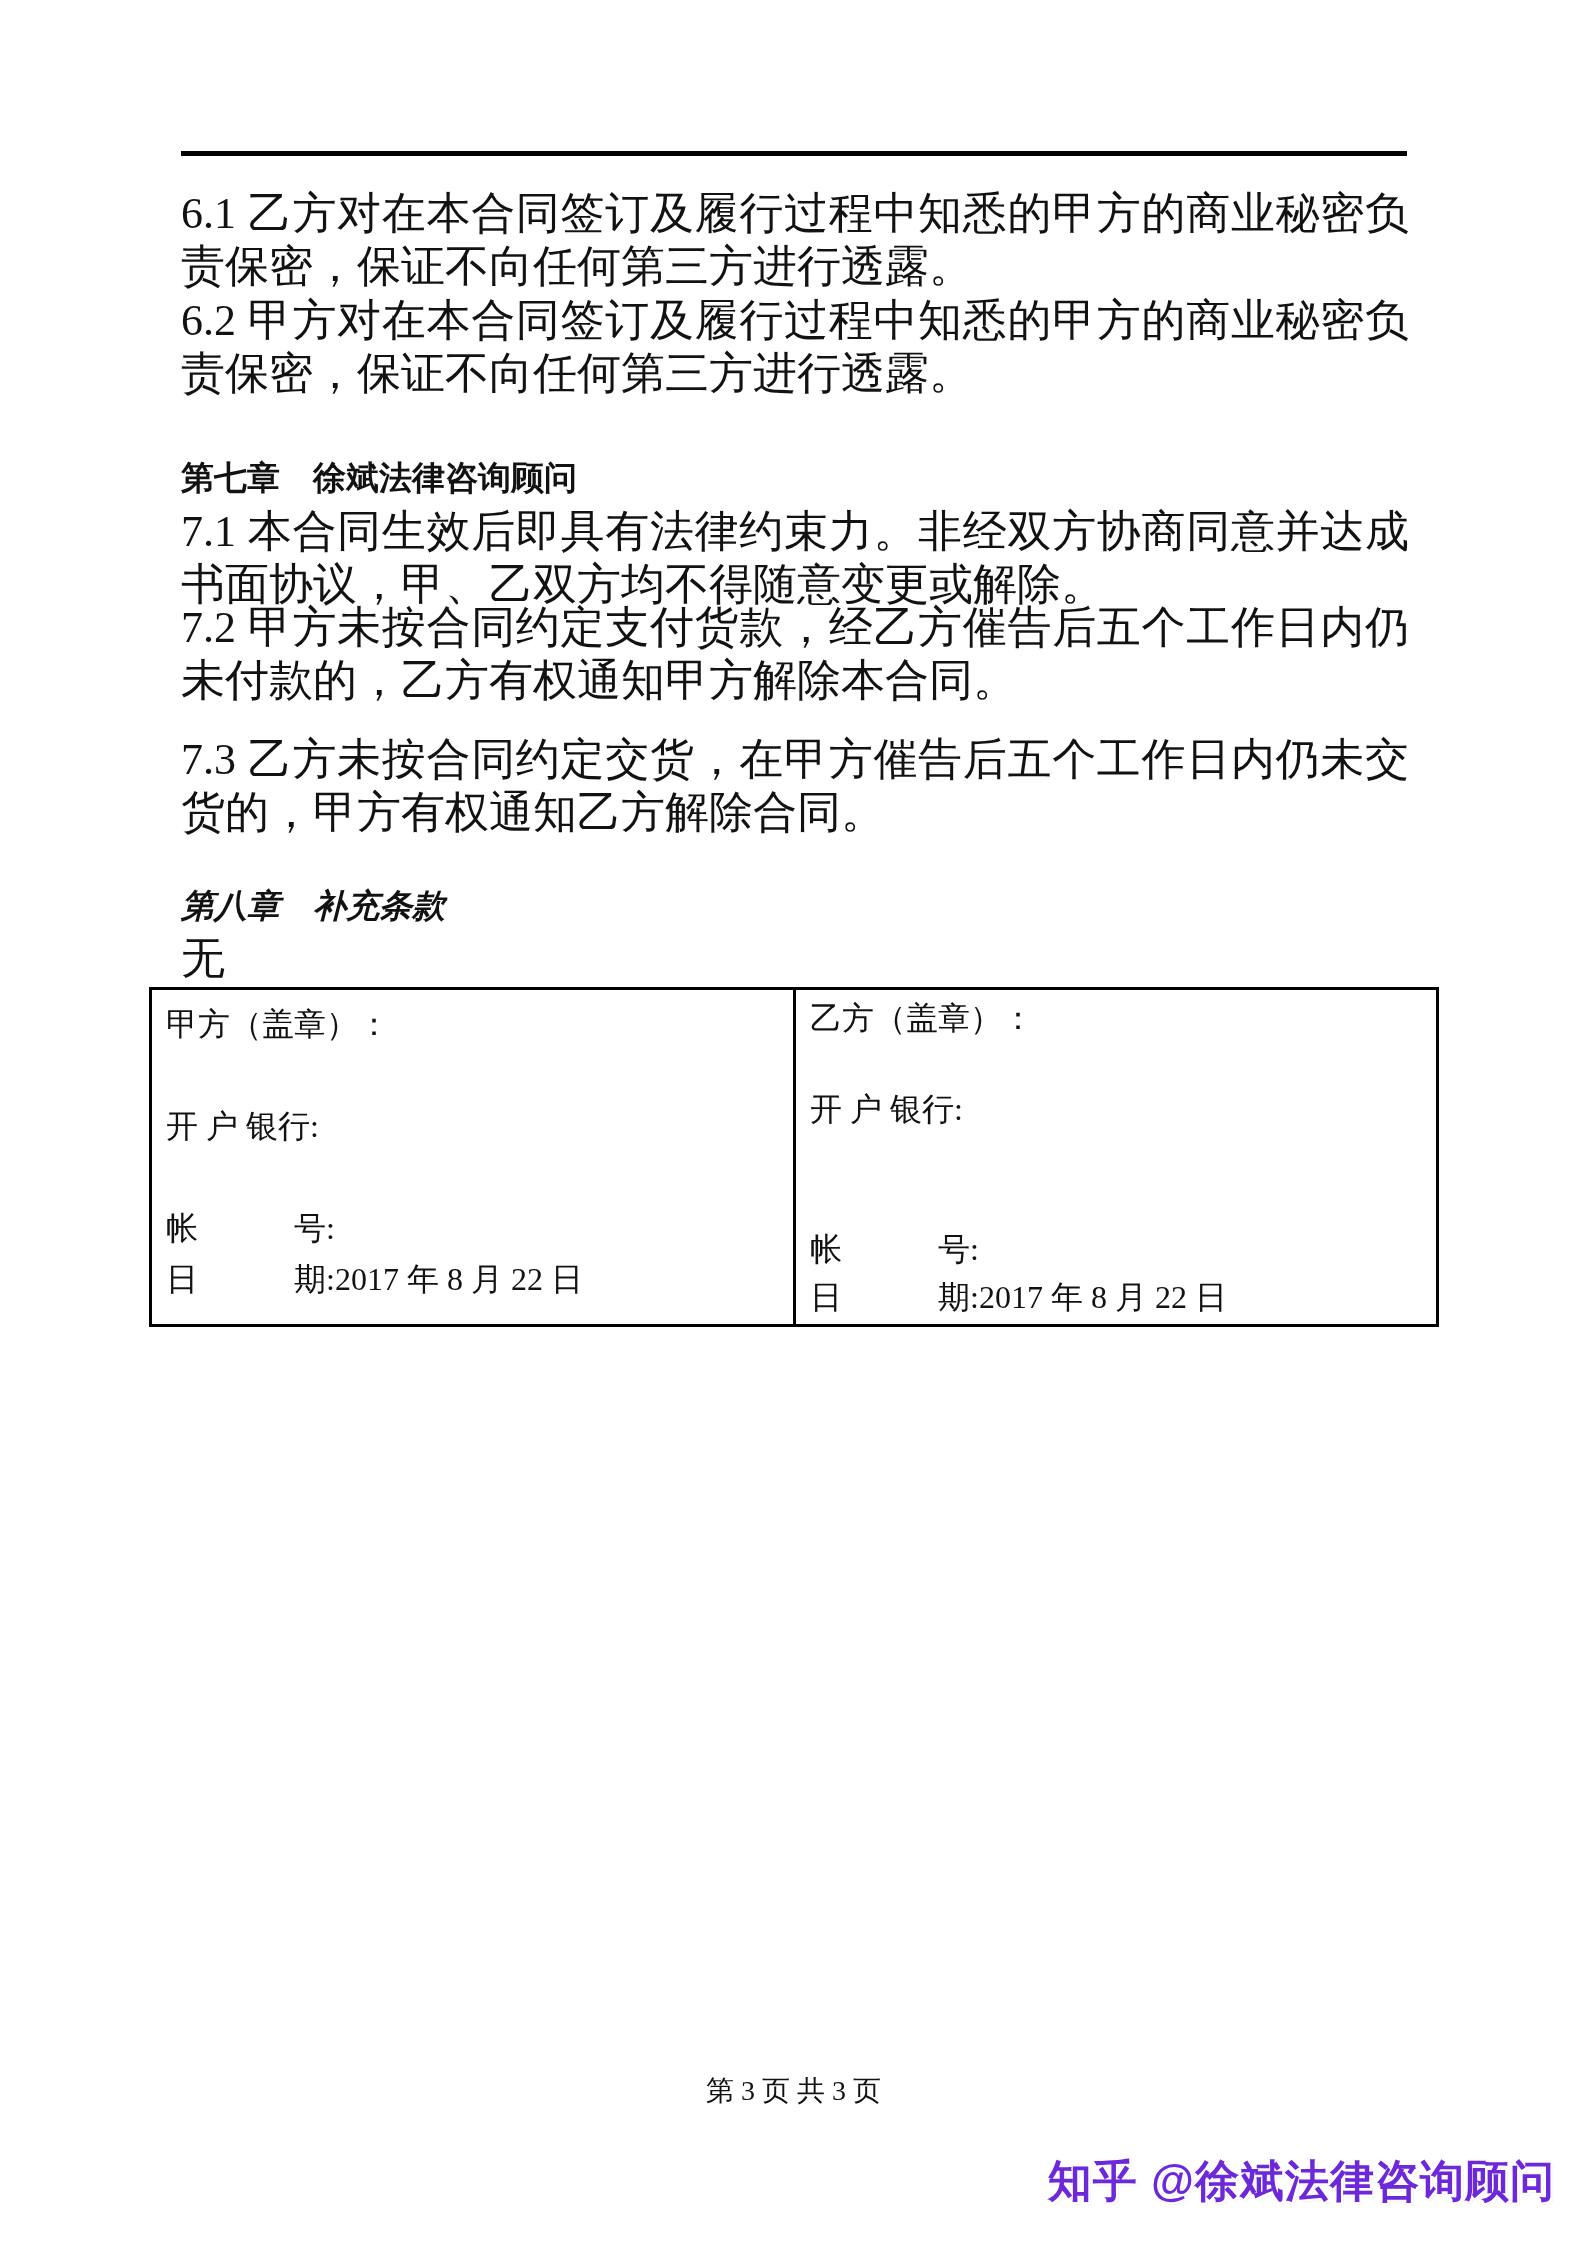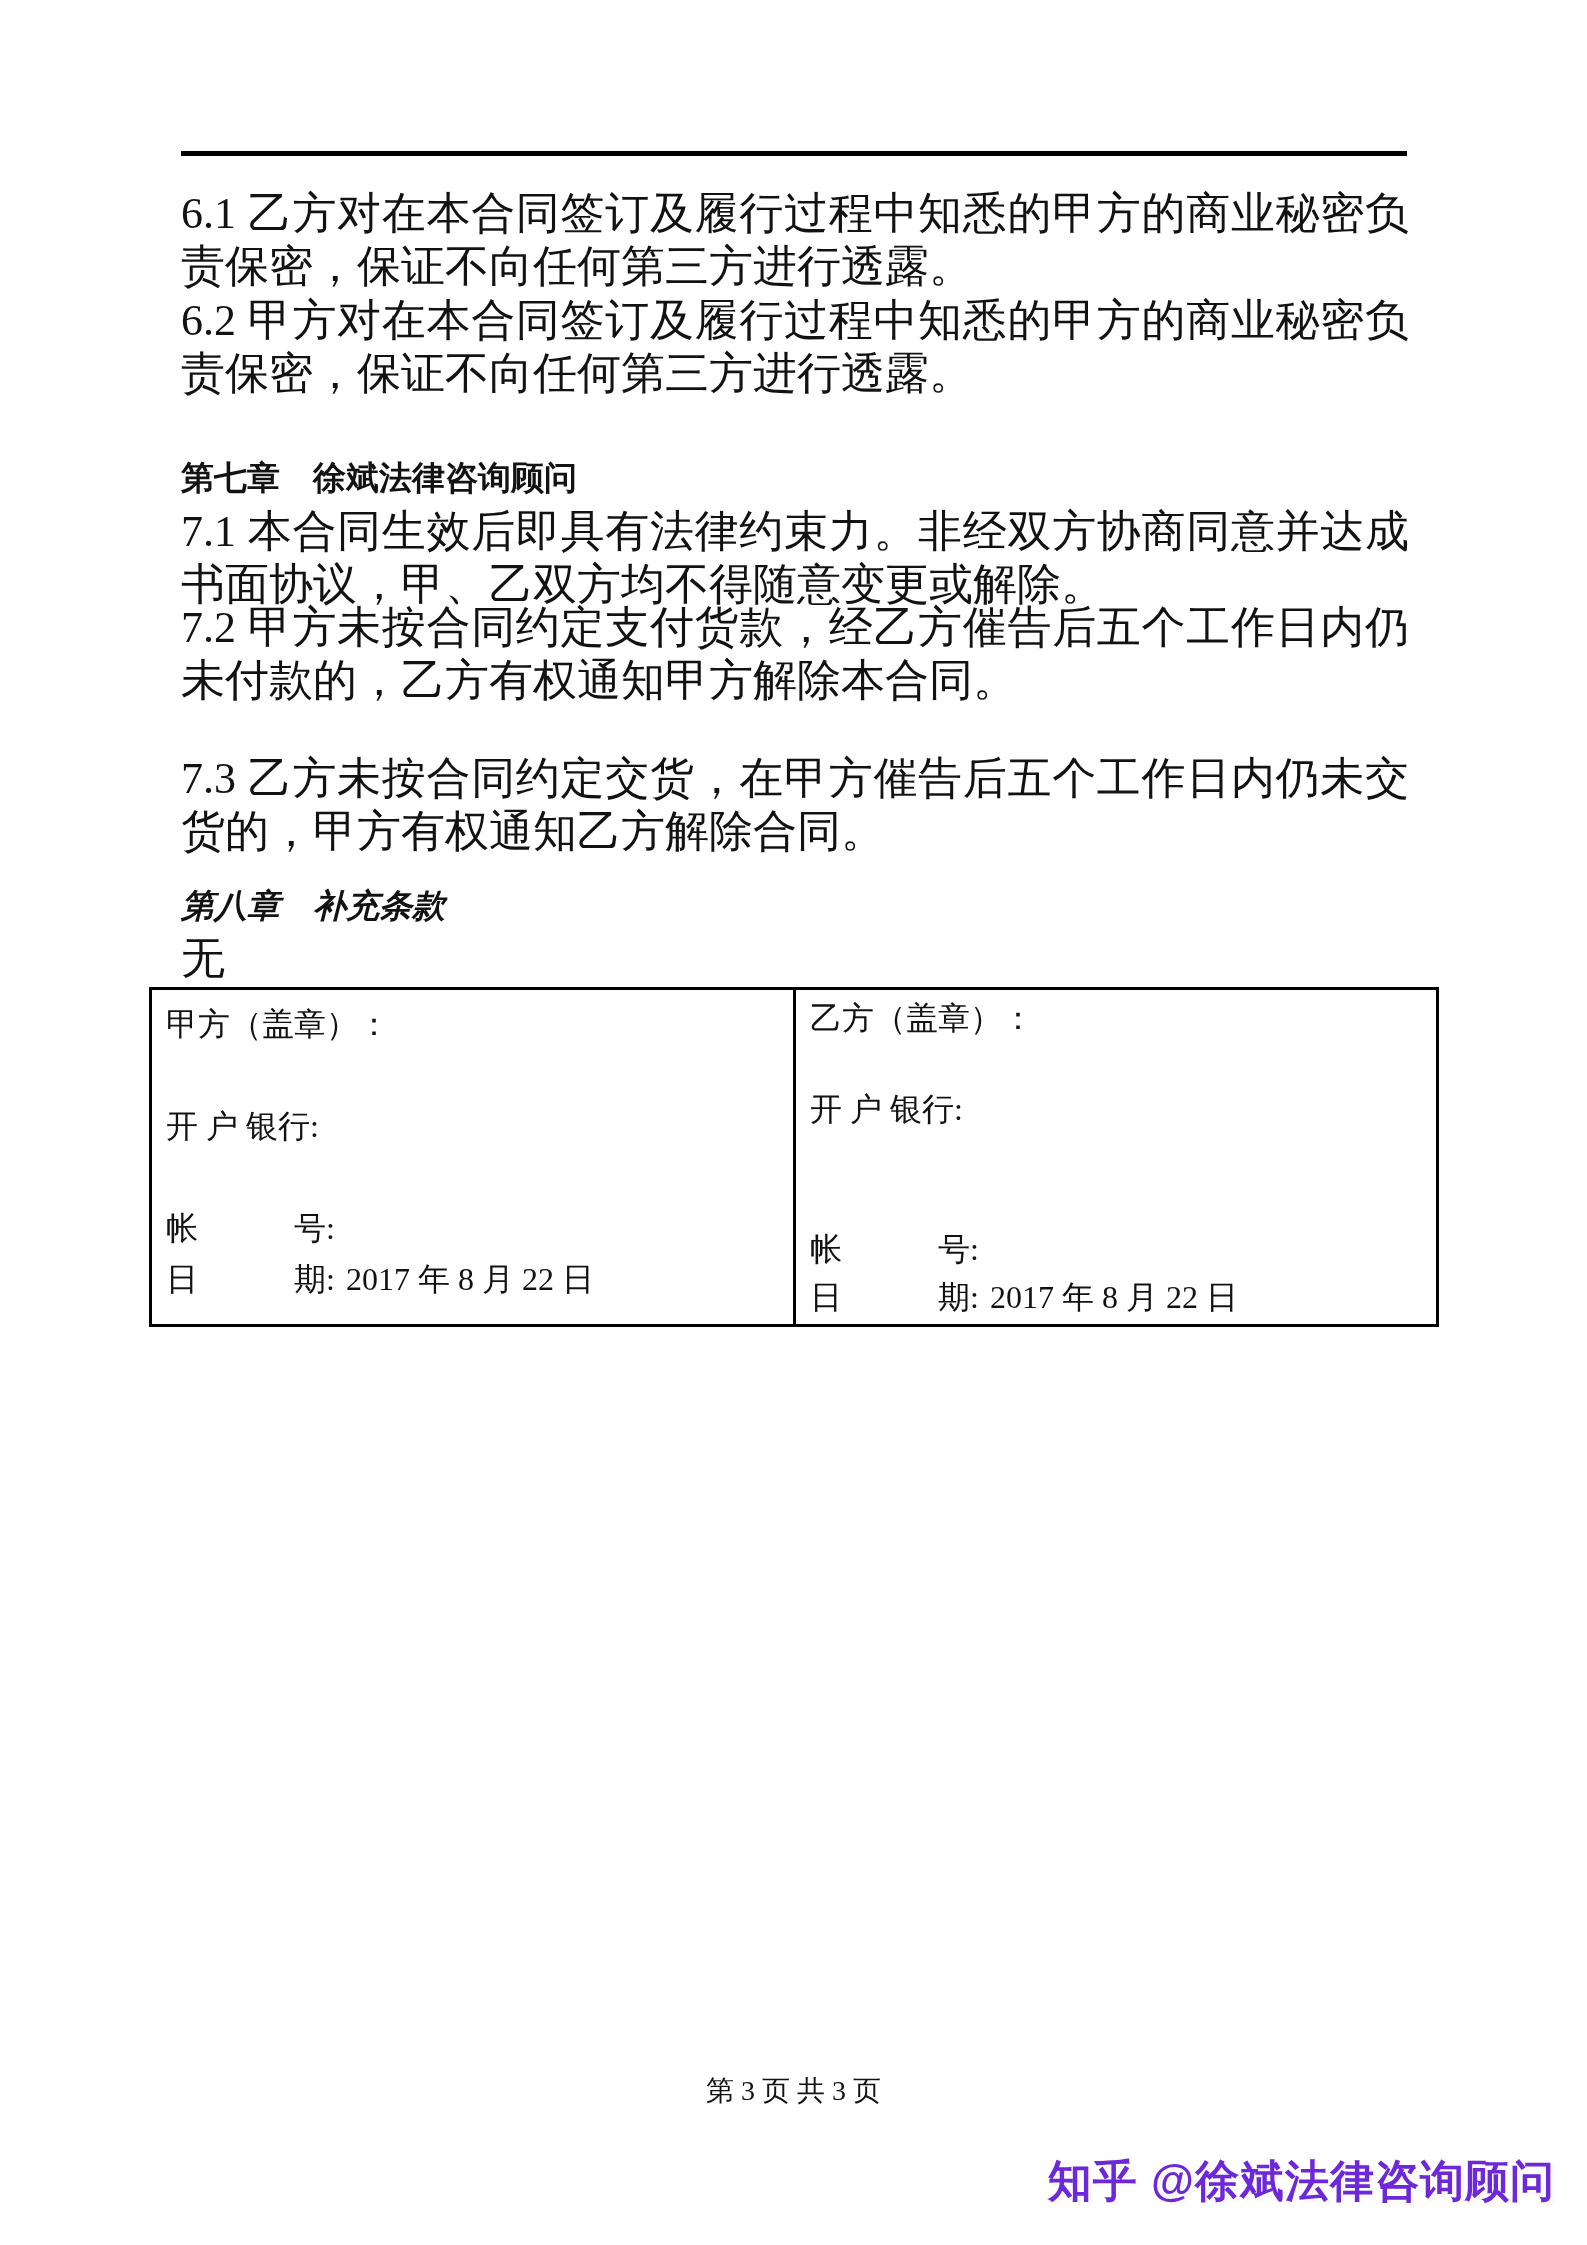--- a/index.html
+++ b/index.html
@@ -32,21 +32,21 @@
     line-height: 53px;
     text-align: justify;
     text-justify: inter-ideograph;
     text-align-last: left;
     margin: 0;
   }
   .para-6-1 { top: 187px; }
   .para-6-2 { top: 294px; }
   .para-7-1 { top: 505px; }
   .para-7-2 { top: 601px; }
-  .para-7-3 { top: 752px; }
+  .para-7-3 { top: 733px; }
   .para-8-none { top: 932px; }
   .chapter-heading {
     position: absolute;
     left: 181px;
     font-size: 33px;
     font-weight: bold;
     line-height: 40px;
     margin: 0;
     white-space: pre;
   }
@@ -80,21 +80,21 @@
     white-space: pre;
   }
   .a-seal    { top: 16px; }
   .a-bank    { top: 118px; }
   .a-account { top: 220px; }
   .a-date    { top: 271px; }
   .b-seal    { top: 10px; }
   .b-bank    { top: 101px; }
   .b-account { top: 241px; }
   .b-date    { top: 289px; }
-  .date-value { margin-left: 11px; }
+  .date-value { }
   .page-footer {
     position: absolute;
     left: 0;
     top: 2072px;
     width: 100%;
     text-align: center;
     font-size: 28px;
     white-space: pre;
   }
   .watermark {

